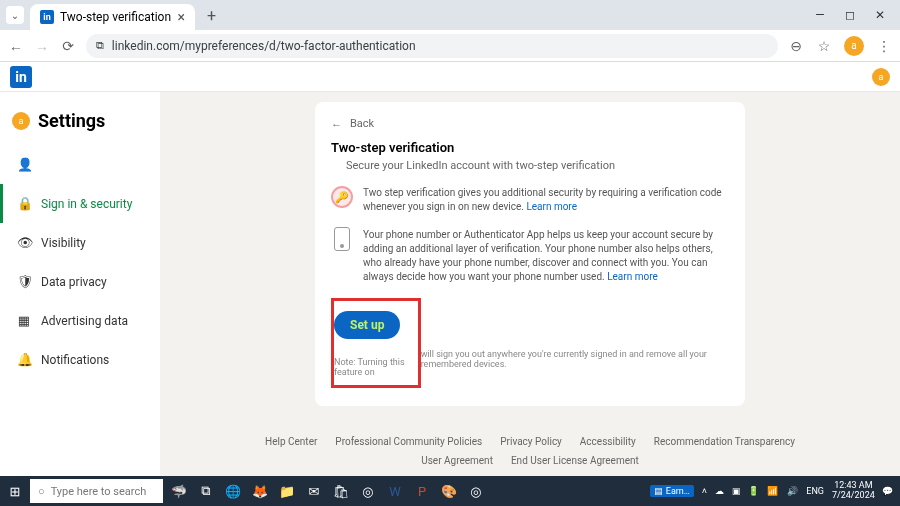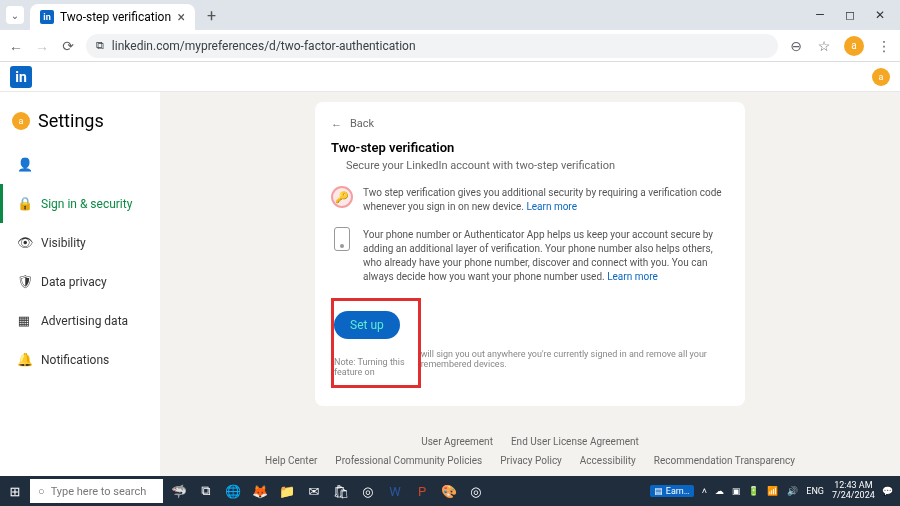--- a/index.html
+++ b/index.html
@@ -24,39 +24,39 @@
   
   .li-header { height: 30px; border-bottom: 1px solid #e8e8e8; display:flex; align-items:center; padding:0 10px;}
   .li-logo { width: 22px; height: 22px; background: #0a66c2; color:#fff; font-weight:bold; font-size:14px; display:flex; align-items:center; justify-content:center; border-radius:3px;}
   .li-avatar { margin-left:auto; width:18px; height:18px; border-radius:50%; background:#f5a623; color:#fff; font-size:9px; display:flex; align-items:center; justify-content:center;}
   
   
   .page { display:flex; height: calc(506px - 30px - 32px - 30px - 30px); background:#f3f2ef;}
   .sidebar { width:160px; background:#fff; padding-top:18px;}
   .sb-title { display:flex; align-items:center; gap:8px; padding:0 12px 14px 12px;}
   .sb-title .avatar-m { width:18px; height:18px; border-radius:50%; background:#f5a623; color:#fff; font-size:9px; display:flex; align-items:center; justify-content:center;}
-  .sb-title h1 { font-size:18px; font-weight:400; color:#000;}
+  .sb-title h1 { font-size:18px; font-weight:700; color:#000;}
   .sb-item { display:flex; align-items:center; gap:10px; padding: 12px 14px; font-size:12px; color:#333; border-left:3px solid transparent; cursor:pointer;}
   .sb-item.active { color:#0a8a45; border-left-color:#0a8a45;}
   .sb-item .ic { width:14px; text-align:center; font-size:13px;}
   
   .main { flex:1; padding: 10px 20px; overflow:auto;}
   .card { background:#fff; border-radius:8px; width:430px; margin: 0 auto; padding: 15px 16px 18px 16px;}
   .back { display:flex; align-items:center; gap:8px; font-size:11px; color:#666; margin-bottom:10px;}
   .card h2 { font-size:13px; font-weight:600; color:#000; margin-bottom:4px;}
   .card .sub { font-size:11px; color:#666; margin-bottom:14px;margin-left:15px;}
   .info { display:flex; gap:10px; margin-bottom:14px;}
   .info .icon { width:22px; height:22px; flex-shrink:0; display:flex; align-items:center; justify-content:center;}
   .key-icon { border:2px solid #f5a0a0; background:#fce8e8; border-radius:50%; width:22px; height:22px; display:flex; align-items:center; justify-content:center; font-size:11px;}
   .phone-icon { border:1px solid #999; border-radius:3px; width:16px; height:24px; position:relative;}
   .phone-icon::after { content:""; position:absolute; bottom:2px; left:50%; transform:translateX(-50%); width:4px; height:4px; background:#999; border-radius:50%;}
   .info p { font-size:10px; color:#555; line-height:1.4;}
   .info a { color:#0a66c2; text-decoration:none;}
   .highlight-box { border:3px solid #e02f2f; padding:10px 12px 8px 0; width:105px; margin-bottom:6px;}
-  .setup-btn { background:#0a66c2; color:#5eead4; border:none; border-radius:14px; padding:7px 16px; font-size:12px; font-weight:400; cursor:pointer;}
+  .setup-btn { background:#0a66c2; color:#bef264; border:none; border-radius:14px; padding:7px 16px; font-size:12px; font-weight:700; cursor:pointer;}
   .note-inside { font-size:9px; color:#888; margin-top:18px;}
   .note-row { display:flex; align-items:flex-end;}
   .note-row .highlight-box { margin-bottom:0;}
   .note-row .note-tail { font-size:9px; color:#888; margin-bottom:19px;}
   
   .footer { text-align:center; font-size:10px; color:#666; padding:30px 0 0 0;}
   .footer .row { display:flex; justify-content:center; gap:18px; margin-bottom:8px;}
   .footer .row span { cursor:pointer;}
   .li-foot { font-weight:normal; color:#000; font-size:11px;}
   .li-foot .in { background:#0a66c2; color:#fff; padding:0 2px; border-radius:2px; font-size:9px;}
@@ -167,29 +167,29 @@
         <div class="highlight-box">
           <button class="setup-btn">Set up</button>
           <div class="note-inside">Note: Turning this feature on</div>
         </div>
         <span class="note-tail"> will sign you out anywhere you're currently signed in and remove all your remembered devices.</span>
       </div>
     </div>
 
     <div class="footer">
       <div class="row">
-        <span>User Agreement</span>
-        <span>End User License Agreement</span>
-      </div>
-      <div class="row">
         <span>Help Center</span>
         <span>Professional Community Policies</span>
         <span>Privacy Policy</span>
         <span>Accessibility</span>
         <span>Recommendation Transparency</span>
+      </div>
+      <div class="row">
+        <span>User Agreement</span>
+        <span>End User License Agreement</span>
       </div>
       <div class="li-foot"><span>Linked</span><span class="in">in</span></div>
     </div>
   </div>
 </div>
 
 <div class="taskbar">
   <div class="start">⊞</div>
   <div class="search-box">
     <span>○</span>

